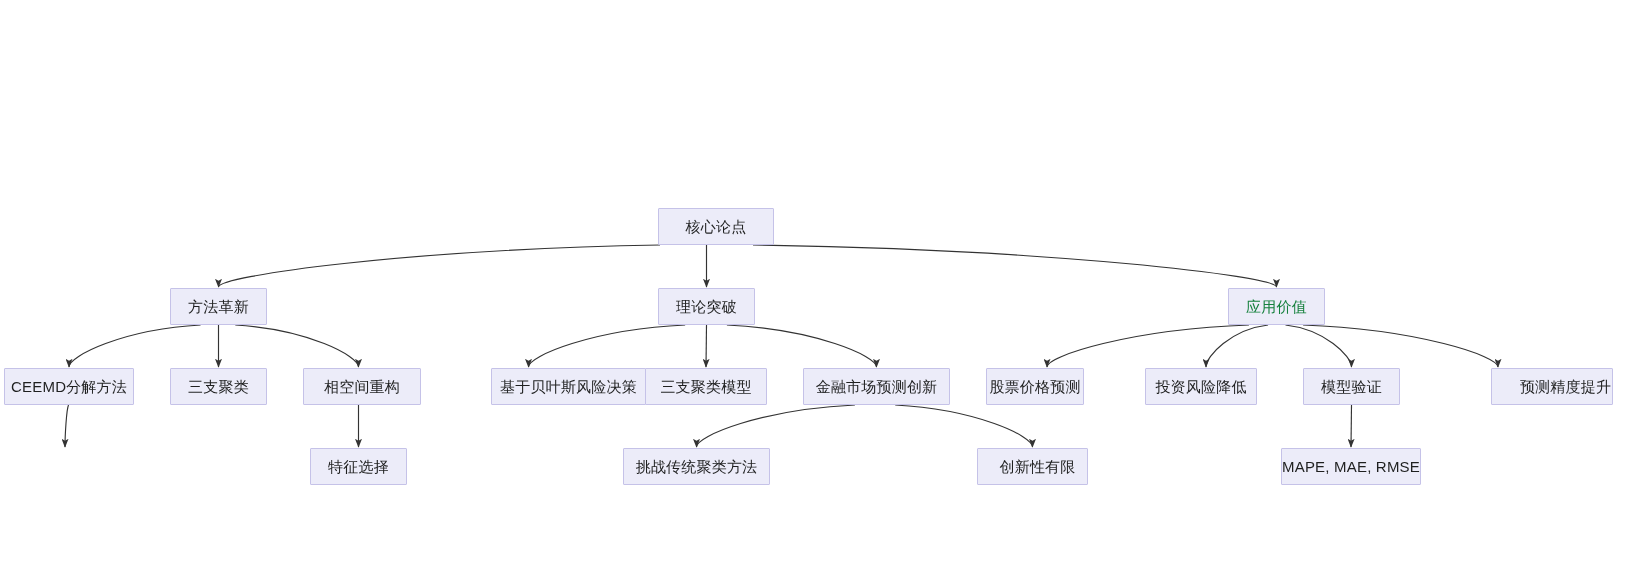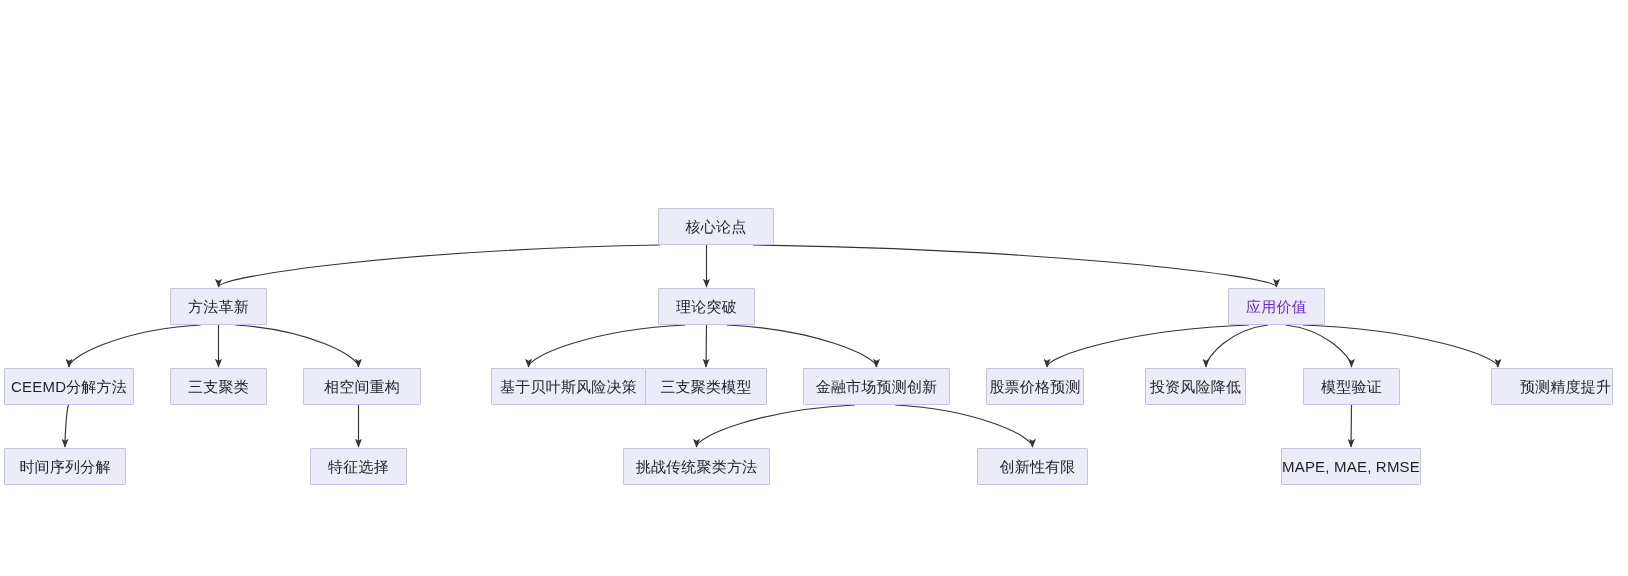--- a/index.html
+++ b/index.html
@@ -89,21 +89,21 @@
   <div id="node-layer">
       <div class="node" id="node-root" style="left: 658px; top: 208px; width: 116px; height: 37px; background: rgb(236, 236, 249); border-color: rgb(197, 194, 232); color: rgb(31, 32, 32);">
         <span class="node-label">核心论点</span>
       </div>
       <div class="node" id="node-l2a" style="left: 170px; top: 288px; width: 97px; height: 37px; background: rgb(236, 236, 249); border-color: rgb(197, 194, 232); color: rgb(31, 32, 32);">
         <span class="node-label">方法革新</span>
       </div>
       <div class="node" id="node-l2b" style="left: 658px; top: 288px; width: 97px; height: 37px; background: rgb(236, 236, 249); border-color: rgb(197, 194, 232); color: rgb(31, 32, 32);">
         <span class="node-label">理论突破</span>
       </div>
-      <div class="node" id="node-l2c" style="left: 1228px; top: 288px; width: 97px; height: 37px; background: rgb(236, 236, 249); border-color: rgb(197, 194, 232); color: #6d28d9;">
+      <div class="node" id="node-l2c" style="left: 1228px; top: 288px; width: 97px; height: 37px; background: rgb(236, 236, 249); border-color: rgb(197, 194, 232); color: #15803d;">
         <span class="node-label">应用价值</span>
       </div>
       <div class="node" id="node-l3a" style="left: 4px; top: 368px; width: 130px; height: 37px; background: rgb(236, 236, 249); border-color: rgb(197, 194, 232); color: rgb(31, 32, 32);">
         <span class="node-label">CEEMD分解方法</span>
       </div>
       <div class="node" id="node-l3b" style="left: 170px; top: 368px; width: 97px; height: 37px; background: rgb(236, 236, 249); border-color: rgb(197, 194, 232); color: rgb(31, 32, 32);">
         <span class="node-label">三支聚类</span>
       </div>
       <div class="node" id="node-l3c" style="left: 303px; top: 368px; width: 118px; height: 37px; background: rgb(236, 236, 249); border-color: rgb(197, 194, 232); color: rgb(31, 32, 32);">
         <span class="node-label">相空间重构</span>
@@ -113,31 +113,28 @@
       </div>
       <div class="node" id="node-l3e" style="left: 645px; top: 368px; width: 122px; height: 37px; background: rgb(236, 236, 249); border-color: rgb(197, 194, 232); color: rgb(31, 32, 32);">
         <span class="node-label">三支聚类模型</span>
       </div>
       <div class="node" id="node-l3f" style="left: 803px; top: 368px; width: 147px; height: 37px; background: rgb(236, 236, 249); border-color: rgb(197, 194, 232); color: rgb(31, 32, 32);">
         <span class="node-label">金融市场预测创新</span>
       </div>
       <div class="node" id="node-l3g" style="left: 986px; top: 368px; width: 98px; height: 37px; background: rgb(236, 236, 249); border-color: rgb(197, 194, 232); color: rgb(31, 32, 32);">
         <span class="node-label">股票价格预测</span>
       </div>
-      <div class="node" id="node-l3h" style="left: 1145px; top: 368px; width: 101px; height: 37px; background: rgb(236, 236, 249); border-color: rgb(197, 194, 232); color: rgb(31, 32, 32);">
+      <div class="node" id="node-l3h" style="left: 1145px; top: 368px; width: 112px; height: 37px; background: rgb(236, 236, 249); border-color: rgb(197, 194, 232); color: rgb(31, 32, 32);">
         <span class="node-label">投资风险降低</span>
       </div>
       <div class="node" id="node-l3i" style="left: 1303px; top: 368px; width: 97px; height: 37px; background: rgb(236, 236, 249); border-color: rgb(197, 194, 232); color: rgb(31, 32, 32);">
         <span class="node-label">模型验证</span>
       </div>
       <div class="node" id="node-l3j" style="left: 1491px; top: 368px; width: 122px; height: 37px; background: rgb(236, 236, 249); border-color: rgb(197, 194, 232); color: rgb(31, 32, 32); padding-left: 27px;">
         <span class="node-label">预测精度提升</span>
-      </div>
-      <div class="node" id="node-l4a" style="left: 4px; top: 448px; width: 122px; height: 37px; background: rgb(236, 236, 249); border-color: rgb(197, 194, 232); color: rgb(31, 32, 32);">
-        <span class="node-label">时间序列分解</span>
       </div>
       <div class="node" id="node-l4b" style="left: 310px; top: 448px; width: 97px; height: 37px; background: rgb(236, 236, 249); border-color: rgb(197, 194, 232); color: rgb(31, 32, 32);">
         <span class="node-label">特征选择</span>
       </div>
       <div class="node" id="node-l4c" style="left: 623px; top: 448px; width: 147px; height: 37px; background: rgb(236, 236, 249); border-color: rgb(197, 194, 232); color: rgb(31, 32, 32);">
         <span class="node-label">挑战传统聚类方法</span>
       </div>
       <div class="node" id="node-l4d" style="left: 977px; top: 448px; width: 111px; height: 37px; background: rgb(236, 236, 249); border-color: rgb(197, 194, 232); color: rgb(31, 32, 32); padding-left: 10px;">
         <span class="node-label">创新性有限</span>
       </div>

